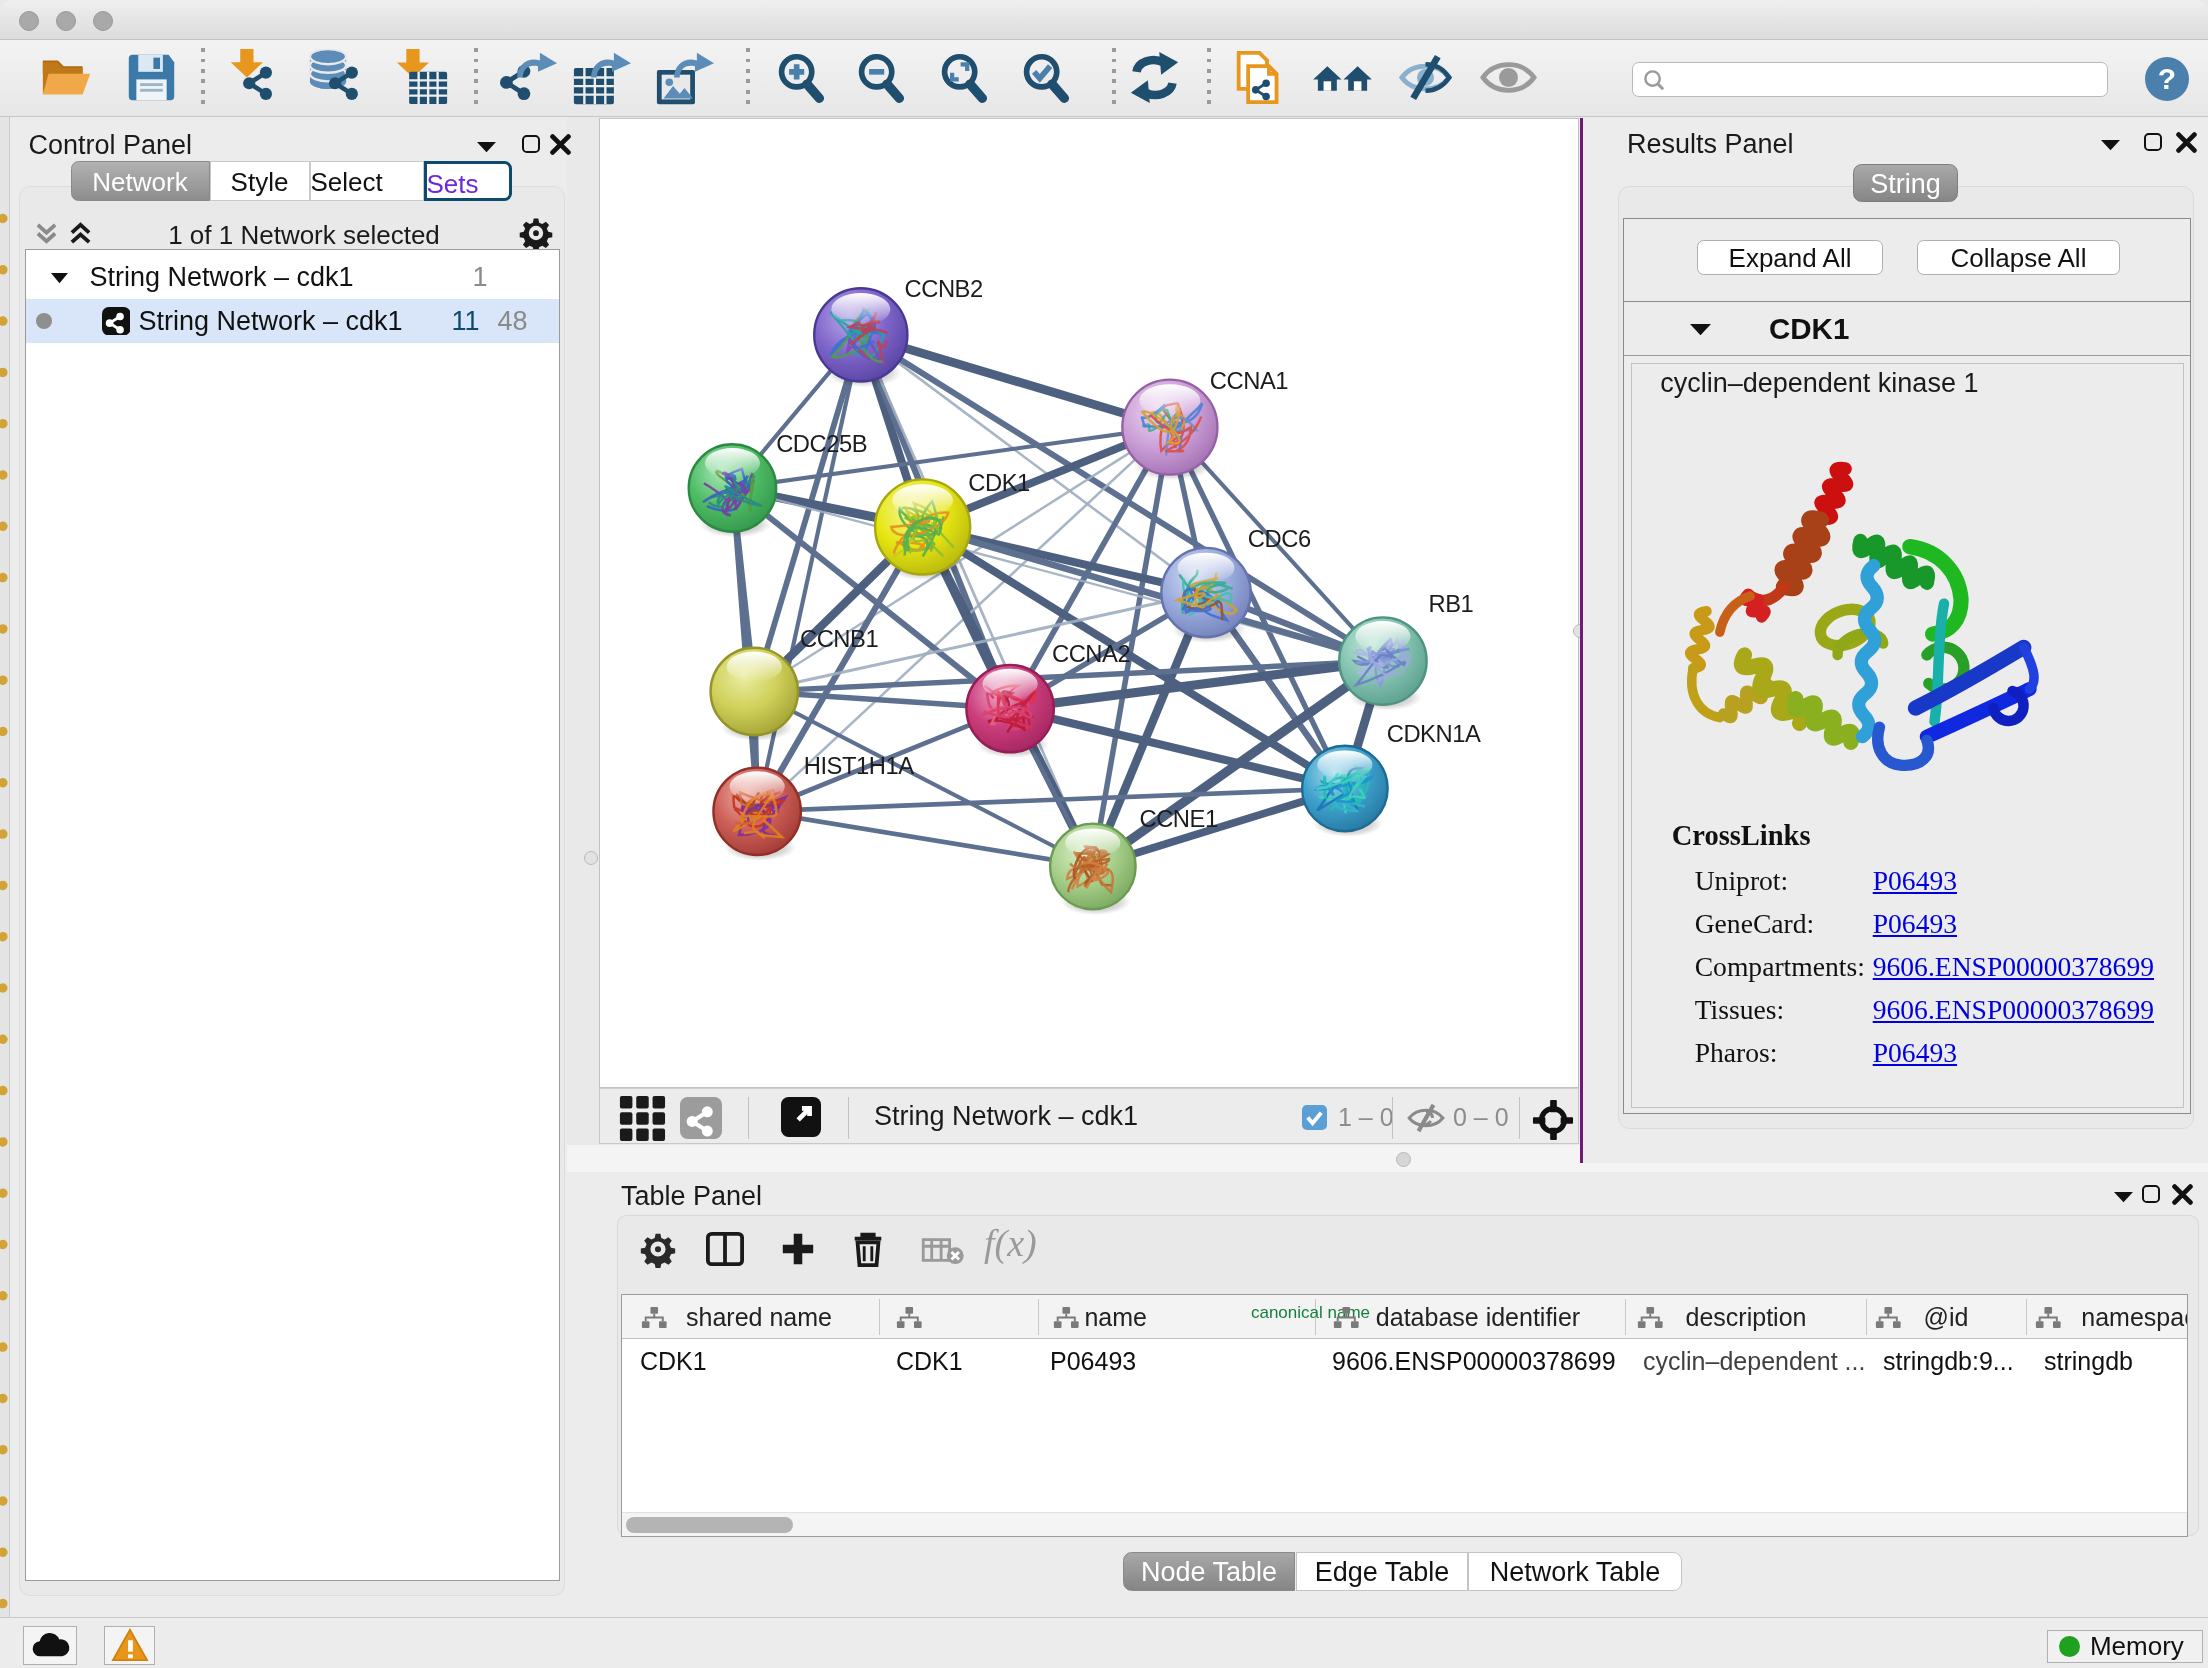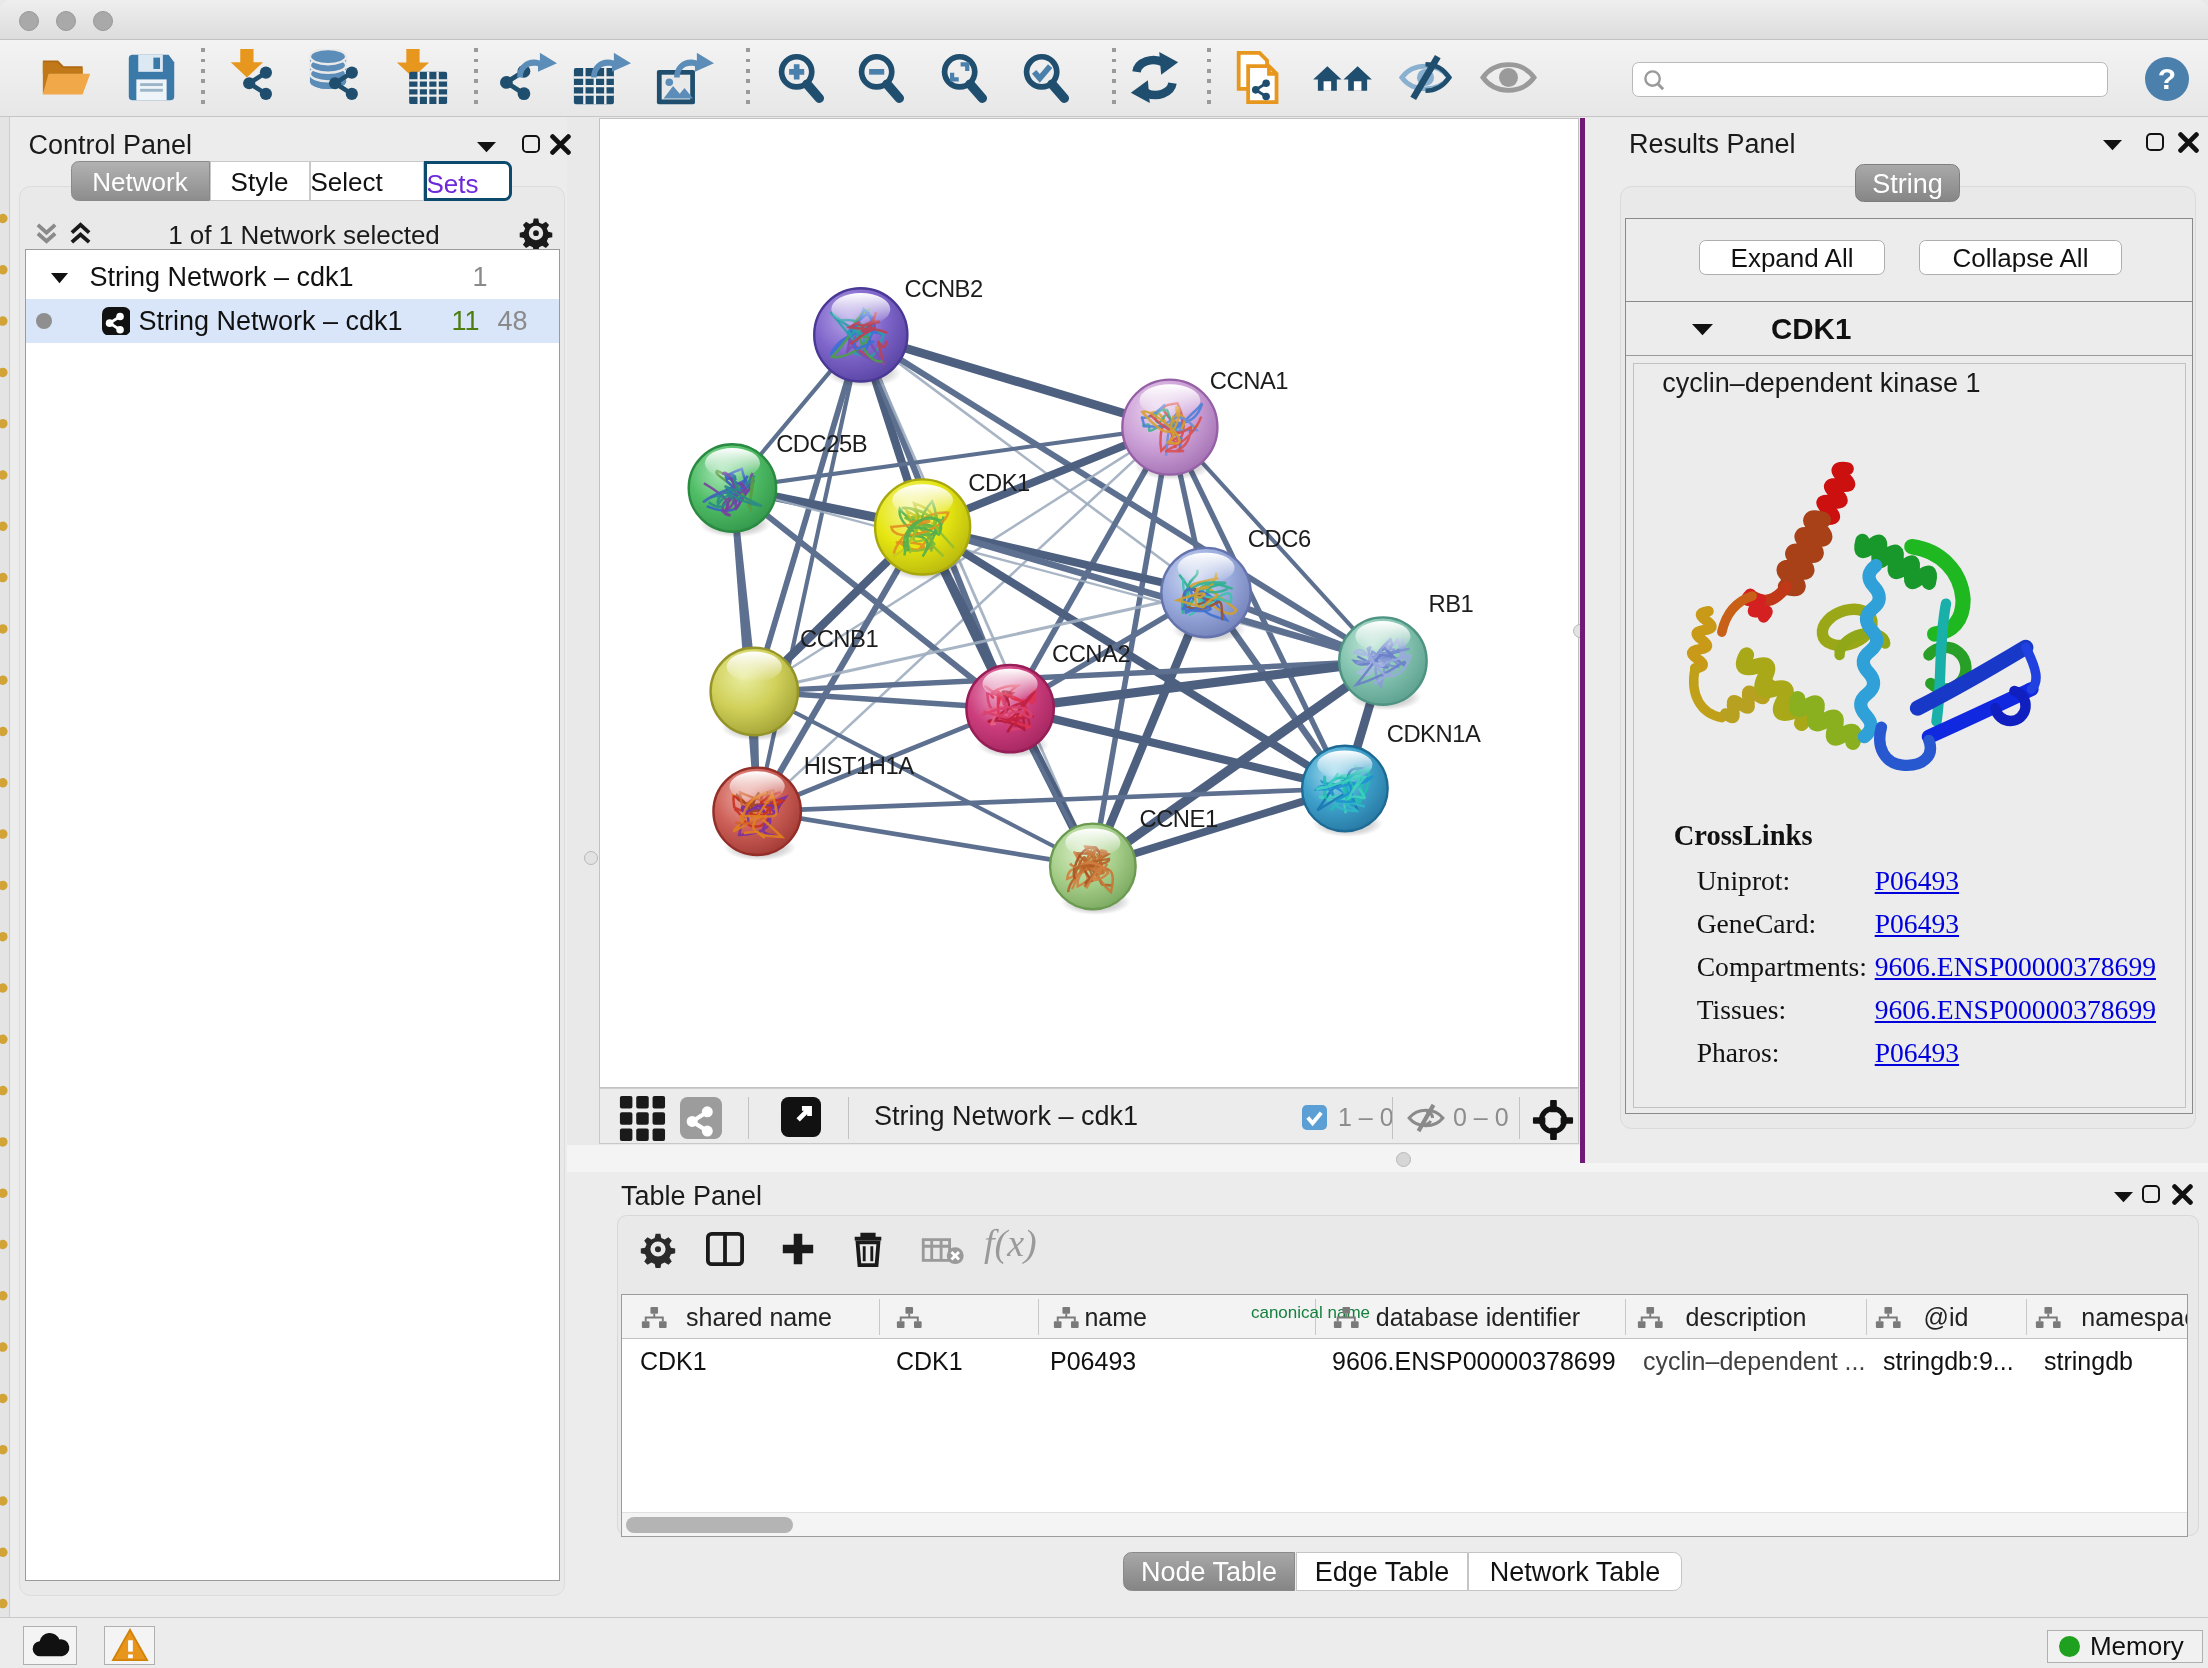--- a/index.html
+++ b/index.html
@@ -283,21 +283,21 @@
               <g transform="scale(1)" fill="#fff">
                 <circle cx="30" cy="16" r="8"></circle>
                 <circle cx="8" cy="30" r="8"></circle>
                 <circle cx="30" cy="44" r="8"></circle>
                 <path d="M8 30 30 16M8 30 30 44" stroke="#fff" stroke-width="6"></path>
               </g>
             </g>
           </svg>
         </div>
     <div class="abs" style="left:113px;top:6.7px;font-size:27px;color:#111">String Network – cdk1</div>
-    <div class="abs" style="left:426px;top:6.7px;font-size:27px;color:#4d7c0f">11</div>
+    <div class="abs" style="left:426px;top:6.7px;font-size:27px;color:#0c4a6e">11</div>
     <div class="abs" style="left:472px;top:6.7px;font-size:27px;color:#8a8a8a">48</div>
   </div>
 </div>
 </div>
 <div class="abs" style="left:599px;top:118px;width:980px;height:970px;background:#fff;border:1px solid #c2c2c2">
     <svg width="980" height="970" viewBox="630 124 1030 1020" font-family="Liberation Sans, sans-serif">
 <defs>
 <linearGradient id="hl" x1="0" y1="0" x2="0" y2="1">
 <stop offset="0" stop-color="#ffffff" stop-opacity="1"></stop>
 <stop offset="1" stop-color="#ffffff" stop-opacity="0"></stop>
@@ -657,21 +657,21 @@
           <rect x="30" y="19" width="13" height="7" rx="1"></rect>
         </g>
       </svg>
     </div>
 </div>
 <div class="abs" style="left:567px;top:1145px;width:1642px;height:27px;background:#f4f4f4">
 <div class="abs" style="left:829px;top:6.7px;width:15px;height:15px;border-radius:50%;background:#d6d6d6;border:1px solid #b8b8b8"></div>
 </div>
 <div class="abs" style="left:584px;top:851px;width:14.3px;height:14.3px;border-radius:50%;background:#e2e2e2;border:1px solid #b8b8b8"></div>
 <div class="abs" style="left:1573px;top:624px;width:14.3px;height:14.3px;border-radius:50%;background:#e2e2e2;border:1px solid #b8b8b8"></div>
-<div class="abs" style="left:1580px;top:118px;width:629px;height:1045px;background:#ececec;border-left:5px solid #701a75">
+<div class="abs" style="left:1580px;top:118px;width:629px;height:1045px;background:#ececec;border-left:3px solid #701a75">
 <div class="panel-title abs" style="left:44px;top:10.5px">Results Panel</div>
 <svg class="abs" width="21" height="13.3" style="left:517px;top:20px" viewBox="0 0 22 14">
       <path d="M1 2 h20 l-10 11 z" fill="#111"></path>
     </svg>
 <div class="abs" style="left:561px;top:15px;width:18px;height:18px;border:2.9px solid #111;border-radius:4.8px"></div>
 <svg class="abs" width="21" height="21" style="left:593px;top:14.3px" viewBox="0 0 24 24">
       <path d="M3 3 L21 21 M21 3 L3 21" stroke="#111" stroke-width="5.5" stroke-linecap="round"></path>
     </svg>
 <div class="abs" style="left:35px;top:68px;width:576px;height:943px;background:#e9e9e9;border:1px solid #dadada;border-radius:11.4px"></div>
 <div class="abs" style="left:270px;top:46px;width:105px;height:38px;background:linear-gradient(#a9a9a9,#868686);border:1px solid #7e7e7e;border-radius:8.6px;color:#fff;font-size:27px;text-align:center;line-height:38px">String</div>

